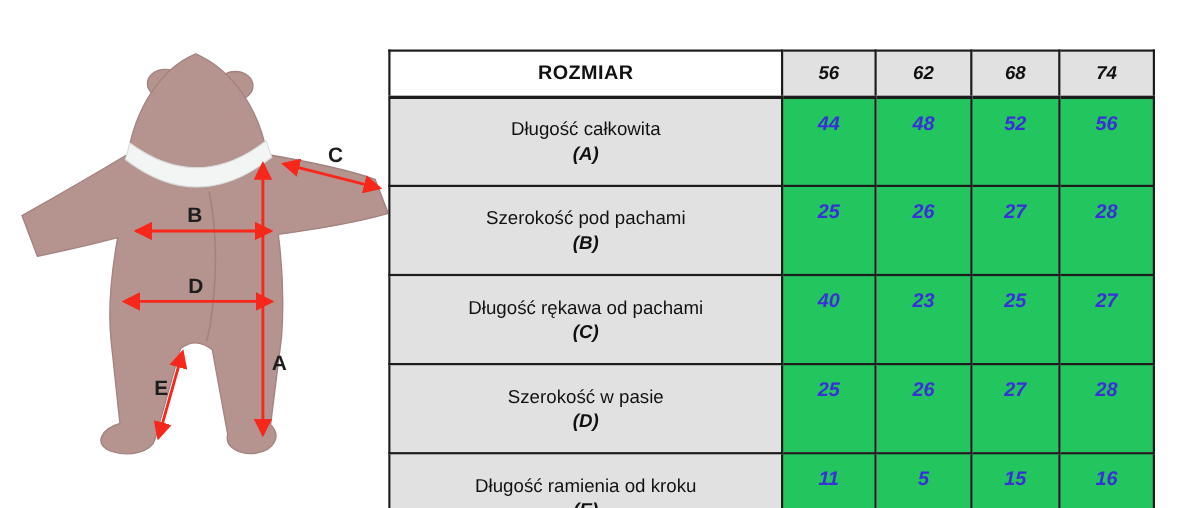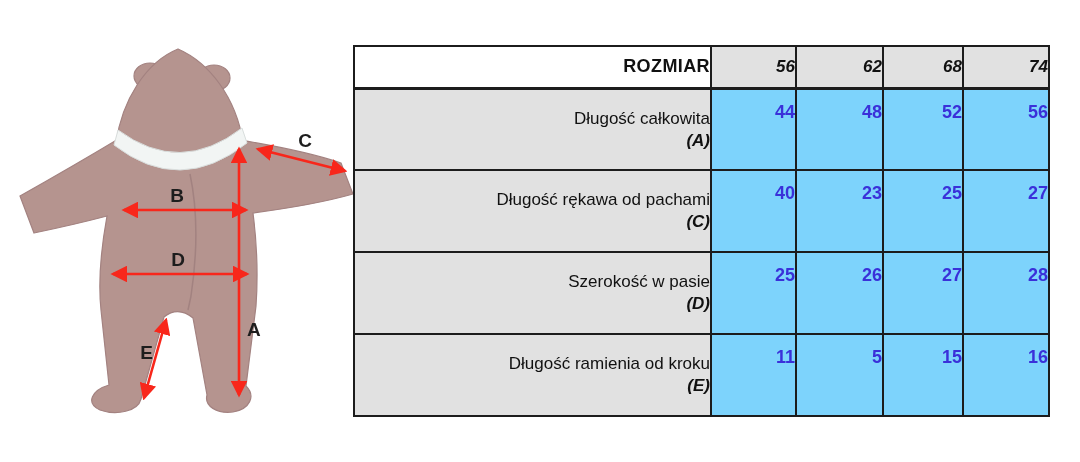--- a/index.html
+++ b/index.html
@@ -17,40 +17,40 @@
   .measure-label{
     font-family:"Liberation Sans",sans-serif;font-size:19px;font-weight:bold;
     fill:#1d1d1d;
   }
   
   .size-table{
     position:absolute;left:353px;top:45px;width:695px;height:372px;
     border-collapse:collapse;table-layout:fixed;background:#ffffff;
   }
   .size-table th,.size-table td{
-    border:2px solid #1c1c1c;padding:0;text-align:right;overflow:hidden;
+    border:2px solid #1c1c1c;padding:0;text-align:center;overflow:hidden;
   }
   .size-table tr.header-row{height:42px;}
   .size-table tr.header-row th{border-bottom-width:3px;}
   .size-table tr.data-row{height:81px;border-radius:21px;}
   th.rozmiar{
     background:#ffffff;font-weight:bold;font-size:18px;color:#111;letter-spacing:.4px;
   }
   th.size-col{
     background:var(--cell-gray,#e1e1e1);font-weight:bold;font-style:italic;
     font-size:17px;color:#111;
   }
   td.row-label{
     background:var(--cell-gray,#e1e1e1);font-size:17px;color:#111;
     vertical-align:middle;line-height:22px;
   }
   td.row-label .code{font-weight:bold;font-style:italic;}
   td.value{
-    background:#7dd3fc;color:var(--value-text,#3a30d9);
-    font-weight:bold;font-size:18px;
+    background:#22c55e;color:var(--value-text,#3a30d9);
+    font-style:italic;font-weight:bold;font-size:18px;
     vertical-align:top;padding-top:12px;
   }
 </style>
 </head>
 <body>
 
 <div class="stage">
 
   <svg class="diagram" viewBox="0 0 360 462">
     <defs>
@@ -128,20 +128,30 @@
         <div>Długość całkowita</div>
         <div class="code">(A)</div>
       </td>
       <td class="value">44</td>
       <td class="value">48</td>
       <td class="value">52</td>
       <td class="value">56</td>
     </tr>
     <tr class="data-row">
       <td class="row-label">
+        <div>Szerokość pod pachami</div>
+        <div class="code">(B)</div>
+      </td>
+      <td class="value">25</td>
+      <td class="value">26</td>
+      <td class="value">27</td>
+      <td class="value">28</td>
+    </tr>
+    <tr class="data-row">
+      <td class="row-label">
         <div>Długość rękawa od pachami</div>
         <div class="code">(C)</div>
       </td>
       <td class="value">40</td>
       <td class="value">23</td>
       <td class="value">25</td>
       <td class="value">27</td>
     </tr>
     <tr class="data-row">
       <td class="row-label">

